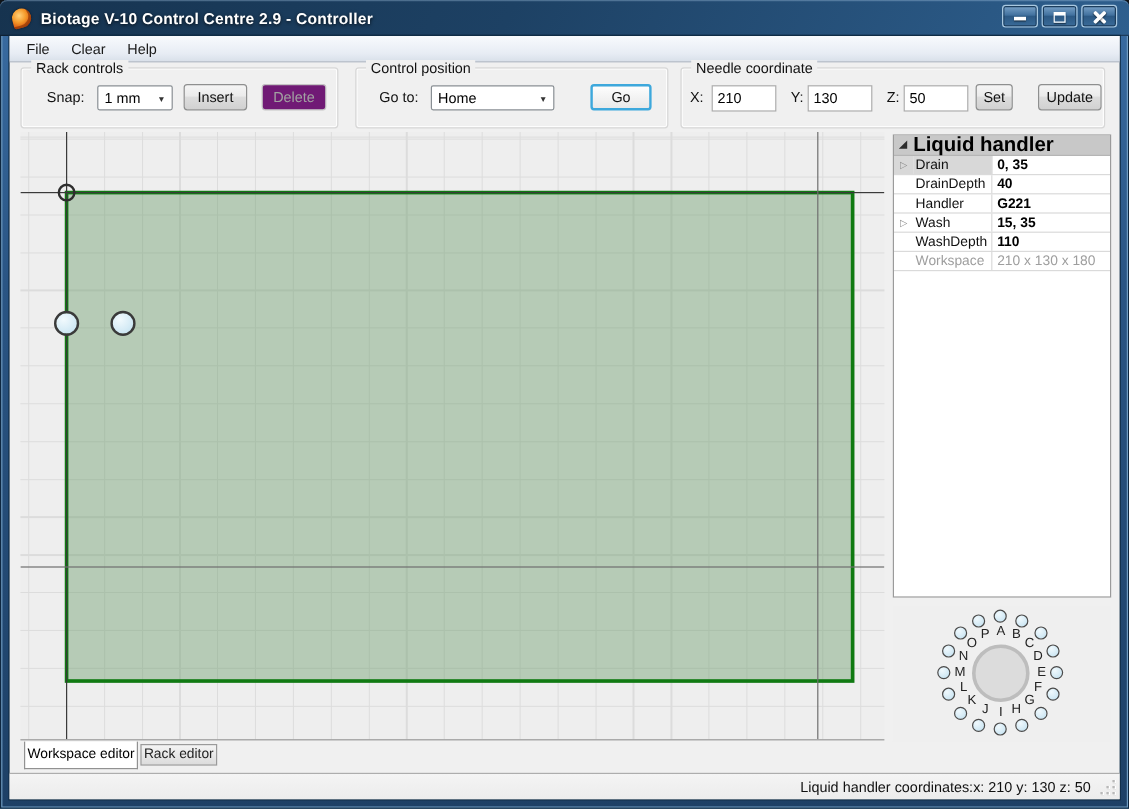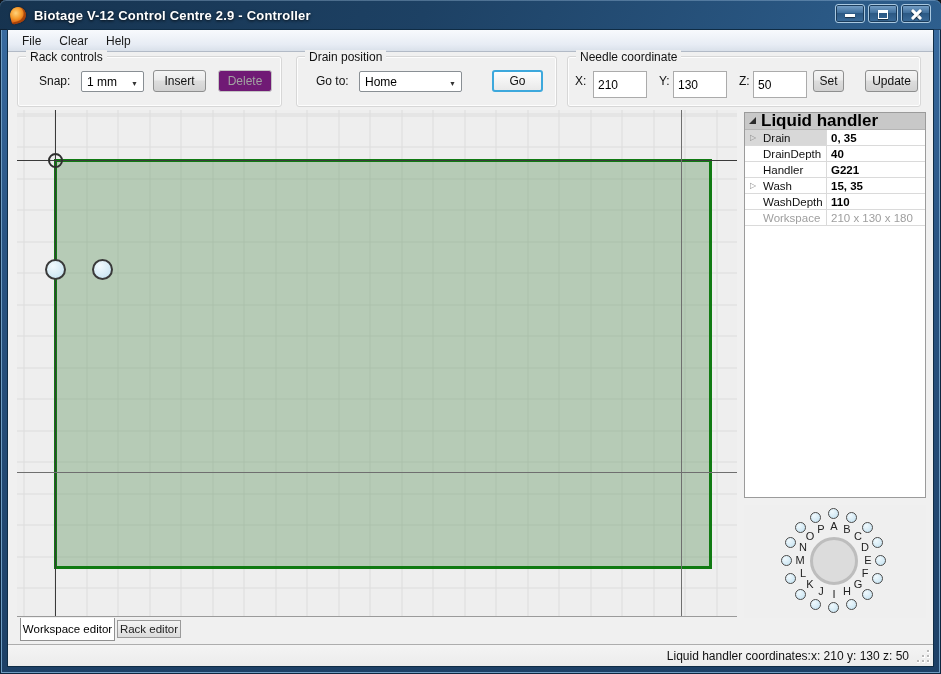--- a/index.html
+++ b/index.html
@@ -47,21 +47,21 @@
   .gb-row { position:absolute; left:0; top:0; width:100%; height:100%; }
   .tb-label { position:absolute; font-size:12px; color:#111; top:17px; }
   .combo { position:absolute; top:14px; height:21px; background:#fff; border:1px solid #898f94; border-radius:2px;
     display:flex; align-items:center; font-size:12px; color:#000; padding-left:5px; }
   .combo .arrow { position:absolute; right:5px; top:8px; font-size:7px; color:#333; }
   .btn { position:absolute; top:13px; height:22px; border:1px solid #8e8f8f; border-radius:3px;
     background: linear-gradient(180deg,#f5f5f5 0%, #ebebeb 45%, #dddddd 50%, #d1d1d1 100%);
     font-size:12px; color:#111; text-align:center; line-height:20px; font-family:inherit; }
   .btn.disabled { color:#a2a2a2; border-color:#c4c4c4; background:#701a75; }
   .btn.focus-default { border:2px solid #3da8dc; line-height:18px; background: linear-gradient(180deg,#fdfdfd,#e9e9e9); }
-  .coord-input { position:absolute; top:14px; width:54px; height:27px; border:1px solid #ababab; background:#fff;
+  .coord-input { position:absolute; top:14px; width:54px; height:22px; border:1px solid #ababab; background:#fff;
     font-size:12px; font-family:inherit; color:#000; padding:0 0 0 4px; }
 
   
   .canvas { position:absolute; left:9px; top:80px; width:720px; height:507px; background:#eeeeee;
     background-image:
       repeating-linear-gradient(to right, #dcdcdc 0, #dcdcdc 1px, transparent 1px, transparent 31.5px),
       repeating-linear-gradient(to bottom, #dcdcdc 0, #dcdcdc 1px, transparent 1px, transparent 31.5px);
     background-position: 6.5px 0, 0 5.5px;
     border-bottom:1px solid #9a9a9a; overflow:hidden; }
   .axis-v { position:absolute; left:38px; top:0; bottom:0; width:1px; background:#3a3a3a; }
@@ -118,21 +118,21 @@
   .size-grip i:nth-child(5){ right:5px; bottom:5px; }
   .size-grip i:nth-child(6){ right:0; bottom:10px; }
 </style>
 </head>
 <body>
 
 <div class="window">
 
   <div class="titlebar">
     <div class="app-icon"></div>
-    <div class="title-text">Biotage V-12 Control Centre 2.9 - Controller</div>
+    <div class="title-text">Biotage V-10 Control Centre 2.9 - Controller</div>
     <div class="caption-buttons">
       <div class="cap-btn">
           <span class="glyph-min"></span>
         </div>
       <div class="cap-btn">
           <span class="glyph-max"></span>
         </div>
       <div class="cap-btn">
           <span class="glyph-close"></span>
         </div>
@@ -154,21 +154,21 @@
         <div class="combo" style="left:63px; width:63px;">
           <span>1 mm</span>
           <span class="arrow">▼</span>
         </div>
         <div class="btn" style="left:135px; width:53px;">Insert</div>
         <div class="btn disabled" style="left:200px; width:54px;">Delete</div>
       </div>
     </div>
 
     <div class="groupbox" style="left:288px; width:261px;">
-      <div class="group-title">Drain position</div>
+      <div class="group-title">Control position</div>
       <div class="gb-row">
         <span class="tb-label" style="left:19px;">Go to:</span>
         <div class="combo" style="left:62px; width:103px;">
           <span>Home</span>
           <span class="arrow">▼</span>
         </div>
         <div class="btn focus-default" style="left:195px; width:51px;">Go</div>
       </div>
     </div>
 

